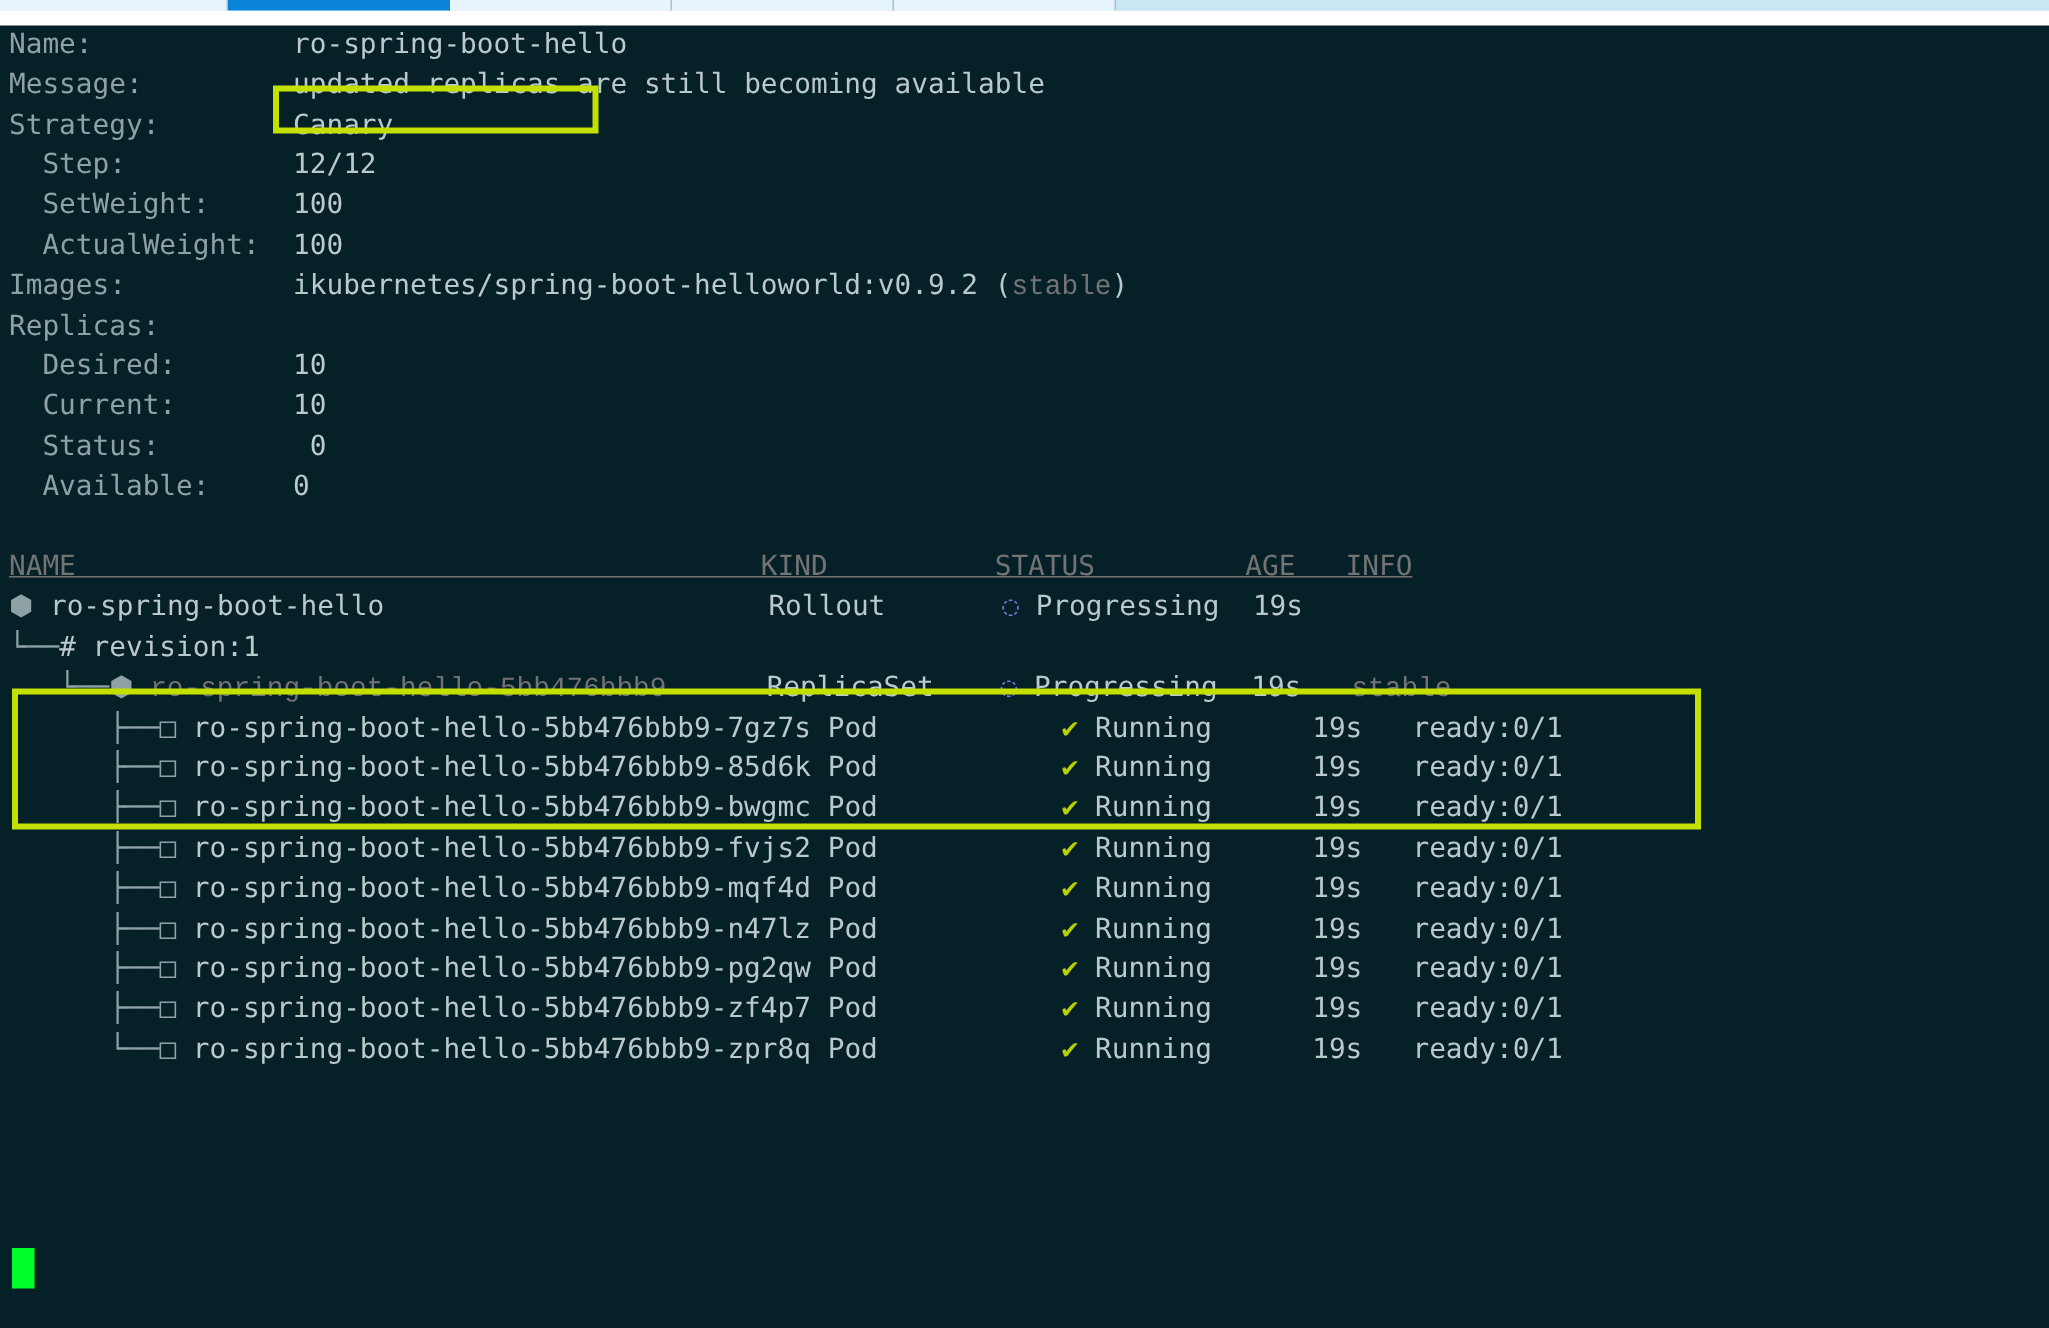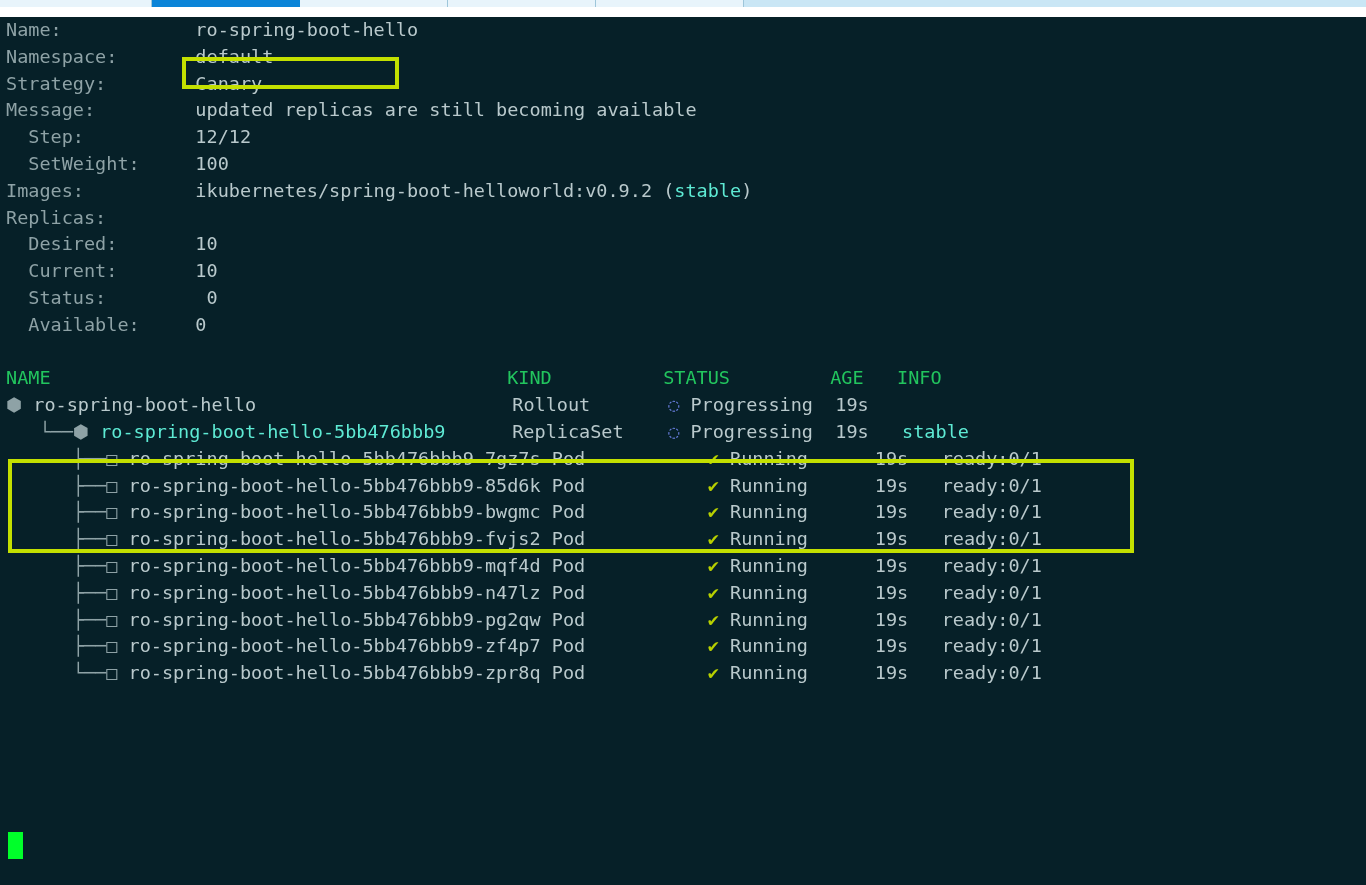--- a/index.html
+++ b/index.html
@@ -53,22 +53,22 @@
     line-height: 26.8px;
     overflow: hidden;
   }
   .line {
     white-space: pre;
     height: 26.8px;
     padding-left: 6px;
   }
   .lbl      { color: #8ea2a6; }
   .val      { color: #b9c9cc; }
-  .green    { color: #5eead4; }
-  .hdr      { color: #22c55e; }
+  .green    { color: #737373; font-family: Liberation Mono, monospace; }
+  .hdr      { color: #737373; text-decoration: underline; }
   .spin     { color: #6a7fe0; }
   .check    { color: #b8d000; }
 
   
   .tree     { color: #8ea2a6; }
 
   
   #cursor {
     position: absolute;
     left: 8px;
@@ -96,36 +96,37 @@
     <div class="tab active" style="width: 148px;"></div>
     <div class="tab" style="width: 148px;"></div>
     <div class="tab" style="width: 148px;"></div>
     <div class="tab" style="width: 148px;"></div>
     <div class="tab filler"></div>
   </div>
 
 <div id="term">
   <div id="detail-block">
       <div class="line"><span class="lbl">Name:            </span><span class="val">ro-spring-boot-hello</span></div>
-      <div class="line"><span class="lbl">Namespace:       </span><span class="val">default</span></div>
+      <div class="line"><span class="lbl">Message:         </span><span class="val">updated replicas are still becoming available</span></div>
       <div class="line"><span class="lbl">Strategy:        </span><span class="val">Canary</span></div>
-      <div class="line"><span class="lbl">Message:         </span><span class="val">updated replicas are still becoming available</span></div>
       <div class="line"><span class="lbl">  Step:          </span><span class="val">12/12</span></div>
       <div class="line"><span class="lbl">  SetWeight:     </span><span class="val">100</span></div>
+      <div class="line"><span class="lbl">  ActualWeight:  </span><span class="val">100</span></div>
       <div class="line"><span class="lbl">Images:          </span><span class="val">ikubernetes/spring-boot-helloworld:v0.9.2 (</span><span class="green">stable</span><span class="val">)</span></div>
       <div class="line"><span class="lbl">Replicas:        </span><span class="val"></span></div>
       <div class="line"><span class="lbl">  Desired:       </span><span class="val">10</span></div>
       <div class="line"><span class="lbl">  Current:       </span><span class="val">10</span></div>
       <div class="line"><span class="lbl">  Status:         </span><span class="val">0</span></div>
       <div class="line"><span class="lbl">  Available:     </span><span class="val">0</span></div>
     </div>
   <div id="blank-gap" style="height:26.8px;"></div>
   <div id="tree-block">
       <div class="line"><span class="hdr">NAME                                         KIND          STATUS         AGE   INFO</span></div>
       <div class="line"><span class="tree">⬢ </span><span class="val">ro-spring-boot-hello</span><span class="val">                       </span><span class="val">Rollout       </span><span class="spin">◌ </span><span class="val">Progressing  </span><span class="val">19s   </span><span class="val"></span></div>
+      <div class="line"><span class="tree">└──</span><span class="val"># revision:1</span><span class="val">                              </span><span class="val">              </span><span class="val">               </span><span class="val">      </span><span class="val"></span></div>
       <div class="line"><span class="tree">   └──</span><span class="tree">⬢ </span><span class="green">ro-spring-boot-hello-5bb476bbb9</span><span class="val">      </span><span class="val">ReplicaSet    </span><span class="spin">◌ </span><span class="val">Progressing  </span><span class="val">19s   </span><span class="green">stable</span></div>
       <div class="line"><span class="tree">      ├──</span><span class="tree">□ </span><span class="val">ro-spring-boot-hello-5bb476bbb9-7gz7s</span><span class="val"> </span><span class="val">Pod           </span><span class="check">✔ </span><span class="val">Running      </span><span class="val">19s   </span><span class="val">ready:0/1</span></div>
       <div class="line"><span class="tree">      ├──</span><span class="tree">□ </span><span class="val">ro-spring-boot-hello-5bb476bbb9-85d6k</span><span class="val"> </span><span class="val">Pod           </span><span class="check">✔ </span><span class="val">Running      </span><span class="val">19s   </span><span class="val">ready:0/1</span></div>
       <div class="line"><span class="tree">      ├──</span><span class="tree">□ </span><span class="val">ro-spring-boot-hello-5bb476bbb9-bwgmc</span><span class="val"> </span><span class="val">Pod           </span><span class="check">✔ </span><span class="val">Running      </span><span class="val">19s   </span><span class="val">ready:0/1</span></div>
       <div class="line"><span class="tree">      ├──</span><span class="tree">□ </span><span class="val">ro-spring-boot-hello-5bb476bbb9-fvjs2</span><span class="val"> </span><span class="val">Pod           </span><span class="check">✔ </span><span class="val">Running      </span><span class="val">19s   </span><span class="val">ready:0/1</span></div>
       <div class="line"><span class="tree">      ├──</span><span class="tree">□ </span><span class="val">ro-spring-boot-hello-5bb476bbb9-mqf4d</span><span class="val"> </span><span class="val">Pod           </span><span class="check">✔ </span><span class="val">Running      </span><span class="val">19s   </span><span class="val">ready:0/1</span></div>
       <div class="line"><span class="tree">      ├──</span><span class="tree">□ </span><span class="val">ro-spring-boot-hello-5bb476bbb9-n47lz</span><span class="val"> </span><span class="val">Pod           </span><span class="check">✔ </span><span class="val">Running      </span><span class="val">19s   </span><span class="val">ready:0/1</span></div>
       <div class="line"><span class="tree">      ├──</span><span class="tree">□ </span><span class="val">ro-spring-boot-hello-5bb476bbb9-pg2qw</span><span class="val"> </span><span class="val">Pod           </span><span class="check">✔ </span><span class="val">Running      </span><span class="val">19s   </span><span class="val">ready:0/1</span></div>
       <div class="line"><span class="tree">      ├──</span><span class="tree">□ </span><span class="val">ro-spring-boot-hello-5bb476bbb9-zf4p7</span><span class="val"> </span><span class="val">Pod           </span><span class="check">✔ </span><span class="val">Running      </span><span class="val">19s   </span><span class="val">ready:0/1</span></div>
       <div class="line"><span class="tree">      └──</span><span class="tree">□ </span><span class="val">ro-spring-boot-hello-5bb476bbb9-zpr8q</span><span class="val"> </span><span class="val">Pod           </span><span class="check">✔ </span><span class="val">Running      </span><span class="val">19s   </span><span class="val">ready:0/1</span></div>

